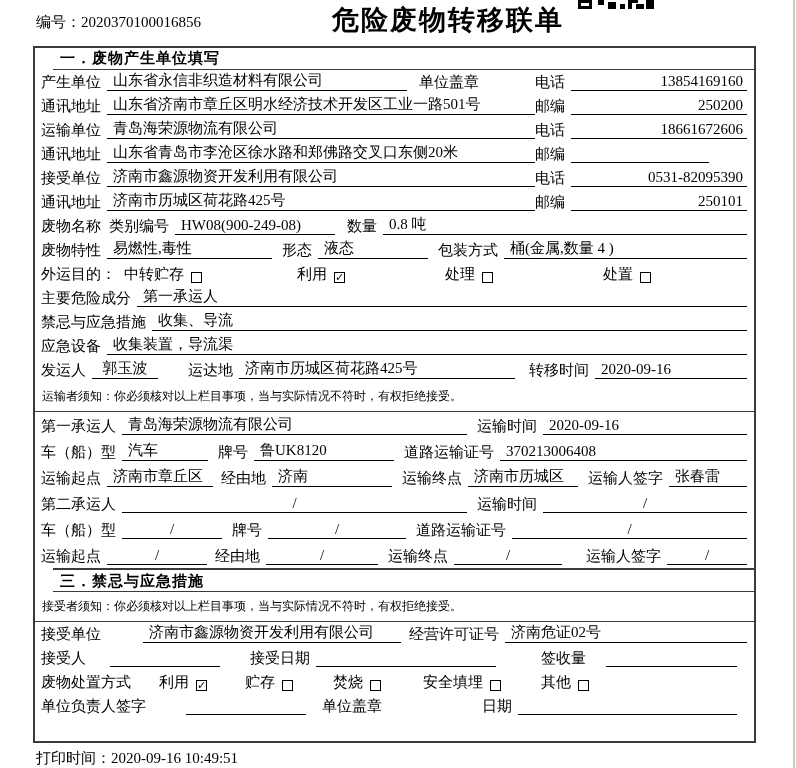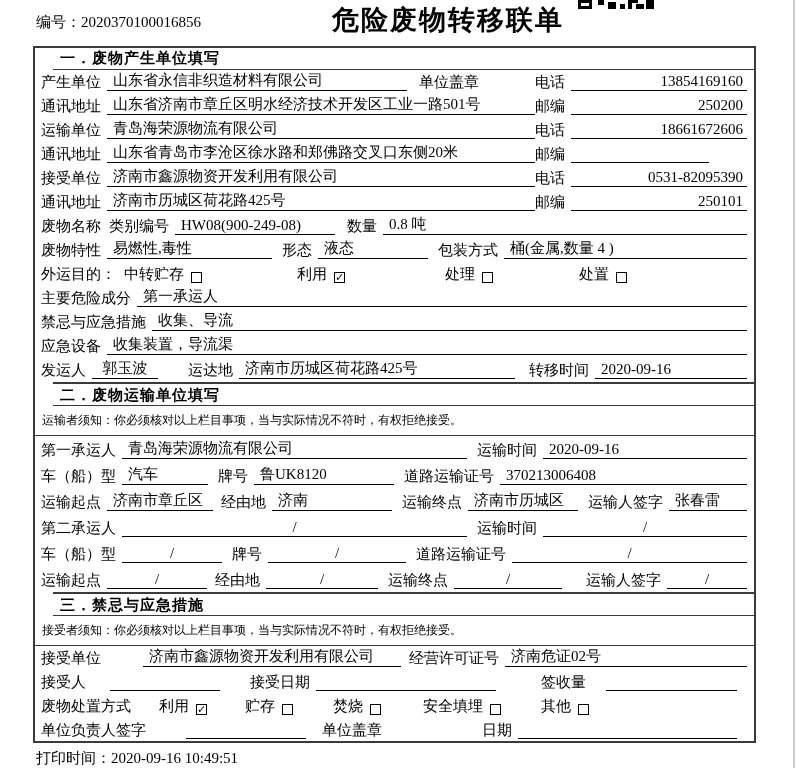--- a/index.html
+++ b/index.html
@@ -150,21 +150,21 @@
           <span class="chk"></span>
         </span>
       <span class="opt" style="margin-left:95px">
           <span class="lbl">利用</span>
           <span class="chk">✓</span>
         </span>
       <span class="opt" style="margin-left:100px">
           <span class="lbl">处理</span>
           <span class="chk"></span>
         </span>
-      <span class="opt" style="margin-left:86px">
+      <span class="opt" style="margin-left:110px">
           <span class="lbl">处置</span>
           <span class="chk"></span>
         </span>
     </div>
 
     <div class="row r24">
       <span class="lbl">主要危险成分</span>
       <span class="u f1">第一承运人</span>
     </div>
 
@@ -180,21 +180,20 @@
 
     <div class="row r24">
       <span class="lbl">发运人</span>
       <span class="u ctr" style="width:66px">郭玉波</span>
       <span class="lbl" style="margin-left:30px">运达地</span>
       <span class="u" style="width:276px">济南市历城区荷花路425号</span>
       <span class="lbl" style="margin-left:14px">转移时间</span>
       <span class="u f1">2020-09-16</span>
     </div>
 
-    <div class="sec-header mid">二．废物运输单位填写</div>
     <div class="notice-row">运输者须知：你必须核对以上栏目事项，当与实际情况不符时，有权拒绝接受。</div>
 
     <div class="row r26">
       <span class="lbl">第一承运人</span>
       <span class="u" style="width:345px">青岛海荣源物流有限公司</span>
       <span class="lbl" style="margin-left:10px">运输时间</span>
       <span class="u f1">2020-09-16</span>
     </div>
 
     <div class="row r26">

